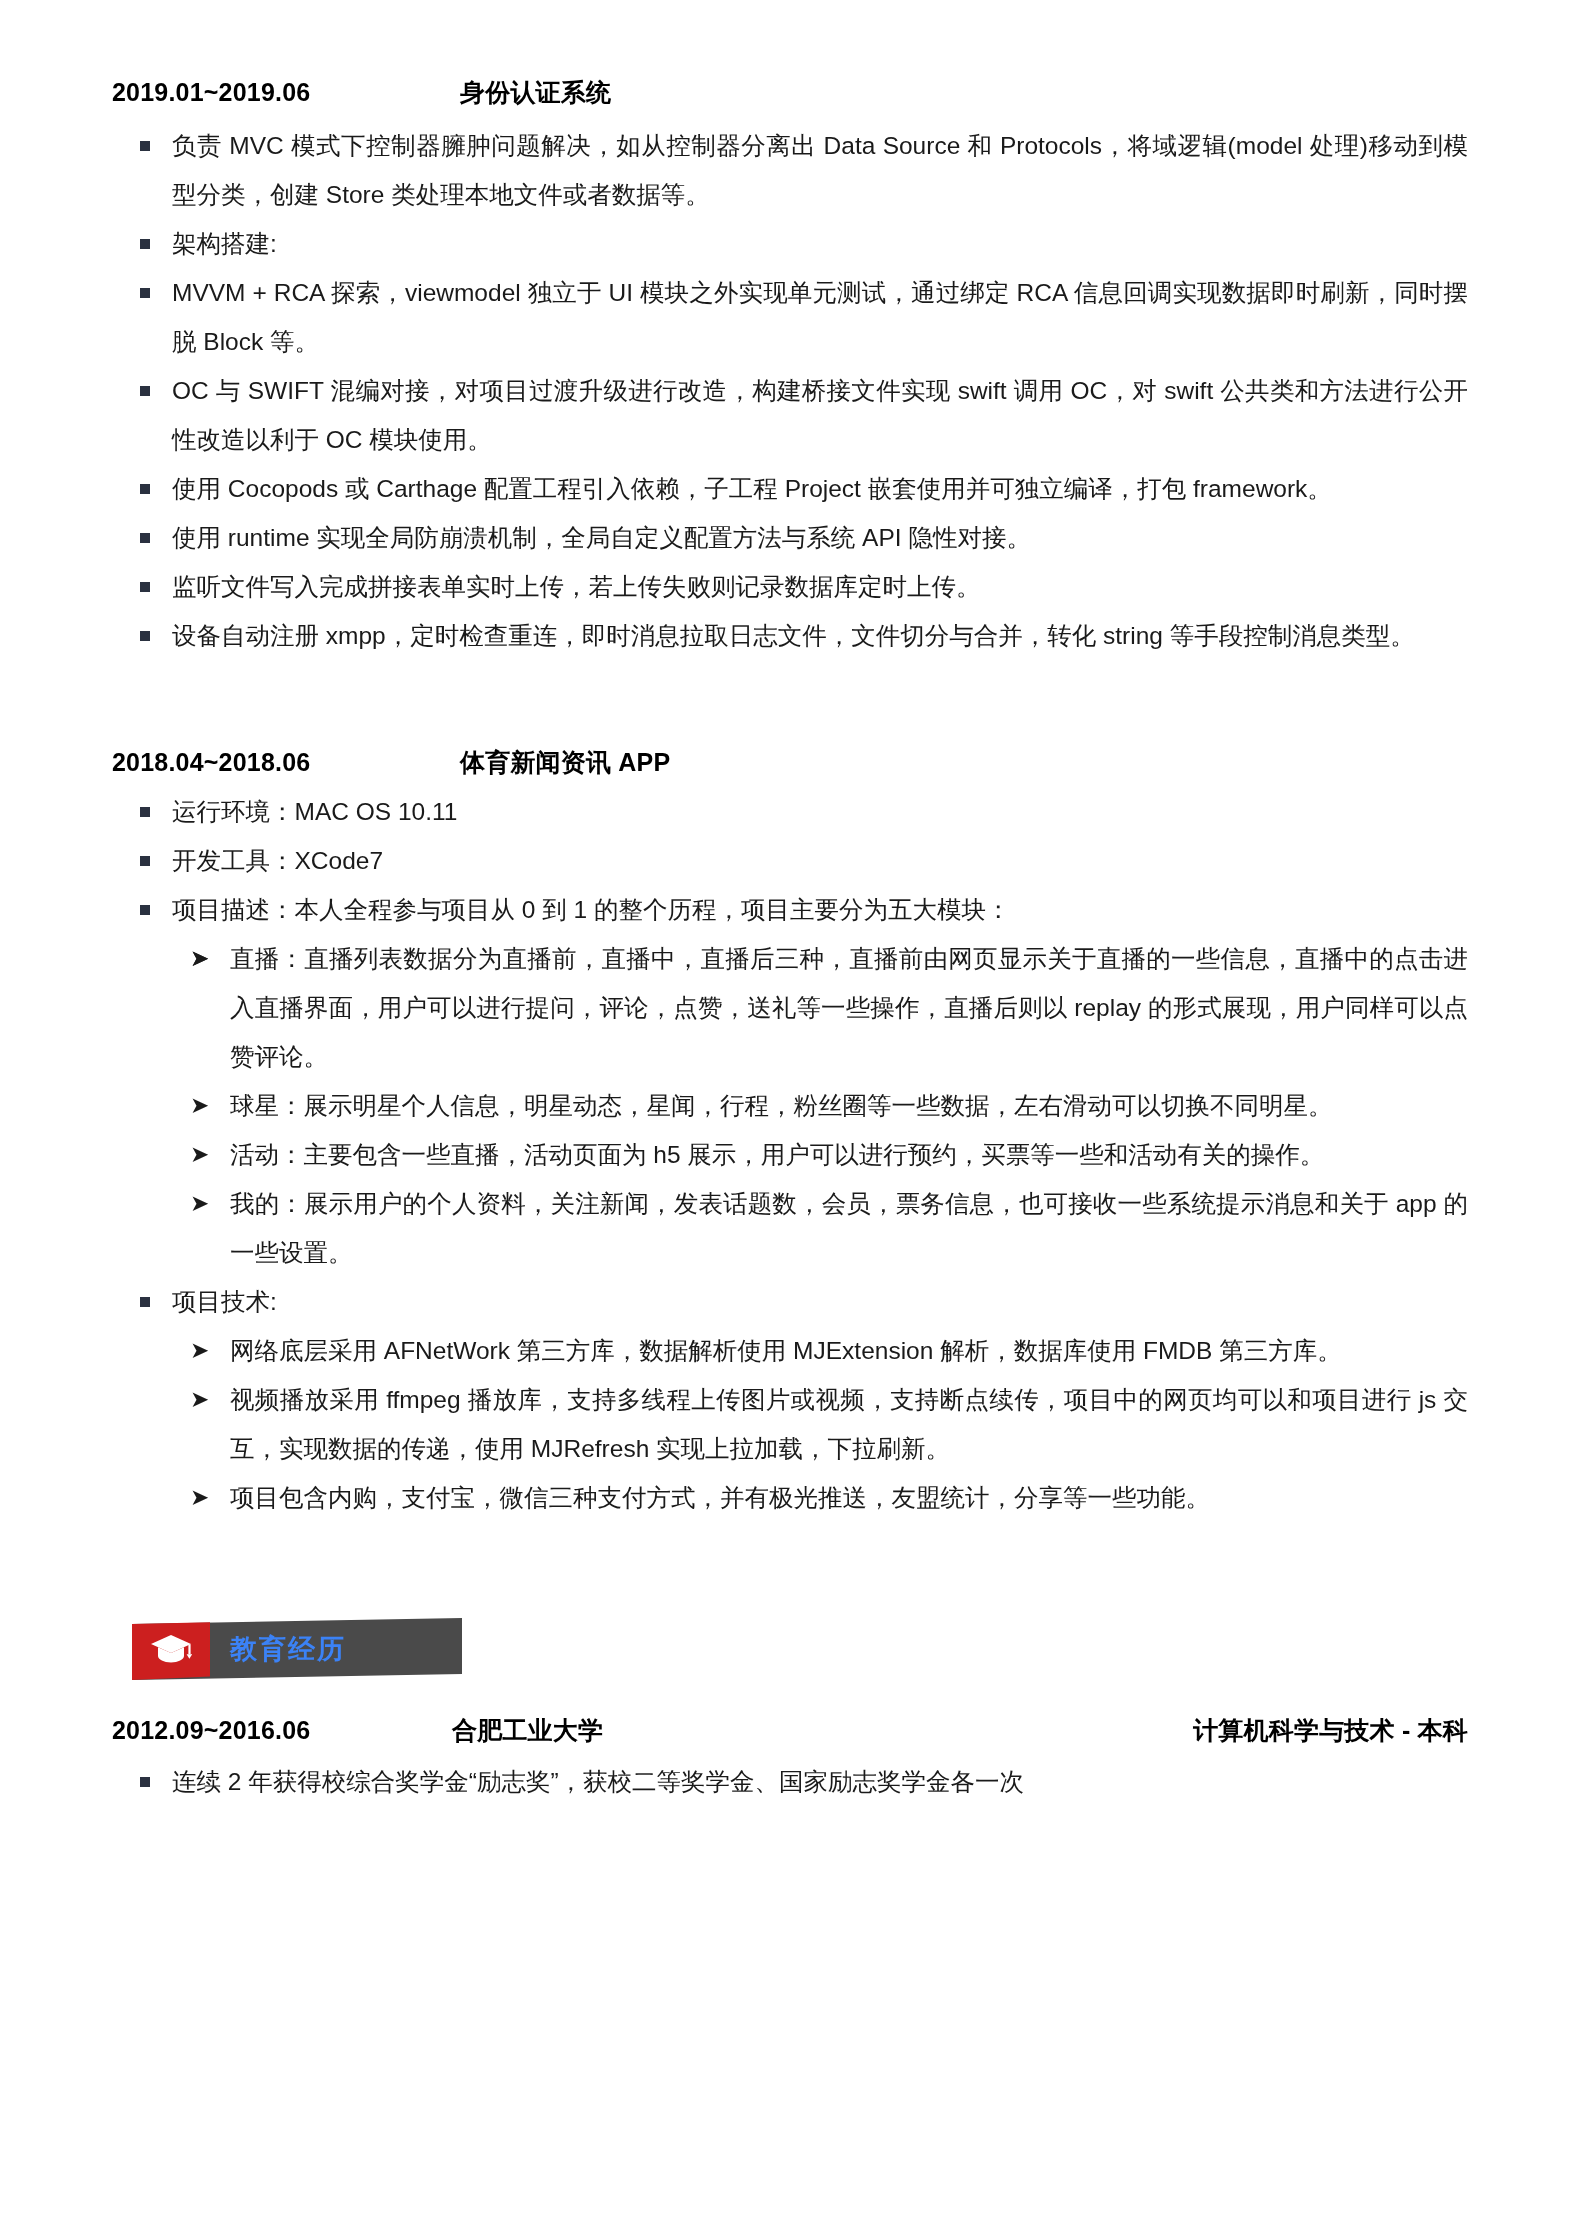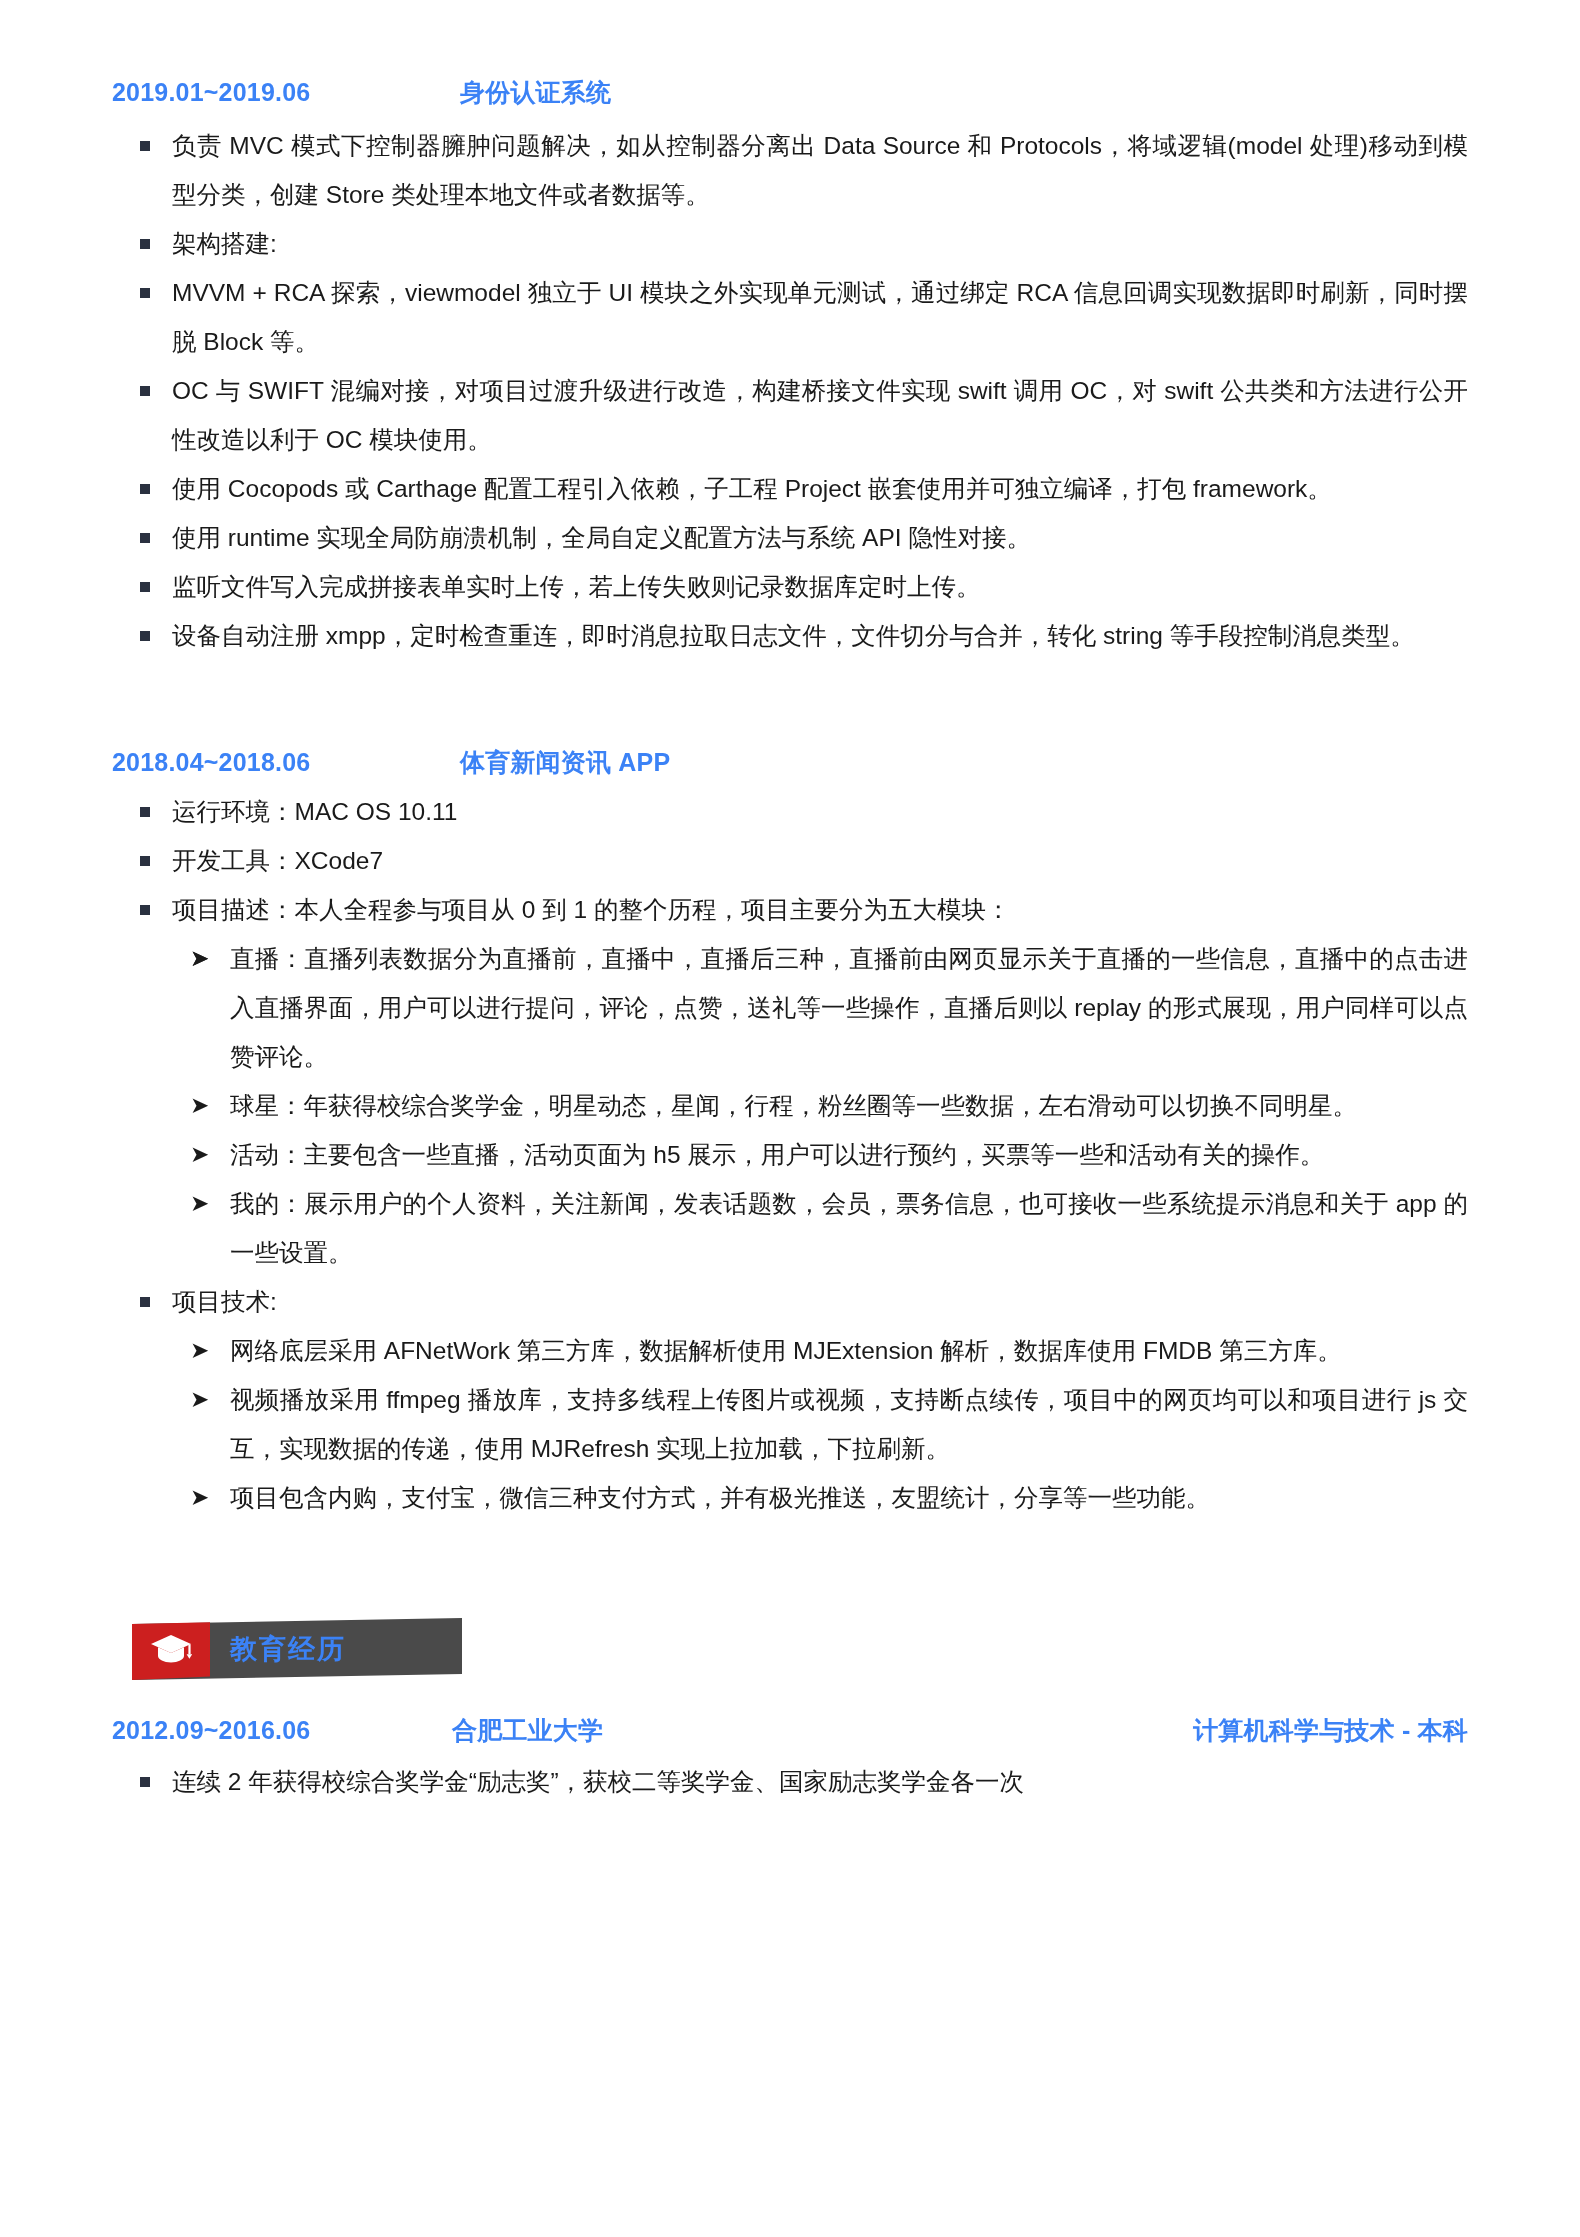--- a/index.html
+++ b/index.html
@@ -26,21 +26,21 @@
     overflow: hidden;
   }
 
   
   .entry-header {
     display: flex;
     align-items: baseline;
     font-weight: bold;
     font-size: 25px;
     letter-spacing: 0.2px;
-    color: #3b82f6;
+    color: #000000;
     white-space: nowrap;
   }
   .entry-header .eh-date {
     width: 340px;
     flex: 0 0 340px;
   }
   .entry-header .eh-title {
     flex: 0 0 auto;
   }
   .entry-header .eh-right {
@@ -188,21 +188,21 @@
 
   <ul class="lv1">
     <li><span class="sq"></span><span class="nowrap">运行环境：MAC OS 10.11</span></li>
     <li><span class="sq"></span><span class="nowrap">开发工具：XCode7</span></li>
     <li>
       <span class="sq"></span>
       <span class="nowrap">项目描述：本人全程参与项目从 0 到 1 的整个历程，项目主要分为五大模块：</span>
       <ul class="lv2 nested">
         <li><span class="arw">➤</span></li>
         <li><span class="arw">➤</span><span>直播：直播列表数据分为直播前，直播中，直播后三种，直播前由网页显示关于直播的一些信息，直播中的点击进入直播界面，用户可以进行提问，评论，点赞，送礼等一些操作，直播后则以 replay 的形式展现，用户同样可以点赞评论。</span></li>
-        <li><span class="arw">➤</span><span>球星：年获得校综合奖学金，明星动态，星闻，行程，粉丝圈等一些数据，左右滑动可以切换不同明星。</span></li>
+        <li><span class="arw">➤</span><span>球星：展示明星个人信息，明星动态，星闻，行程，粉丝圈等一些数据，左右滑动可以切换不同明星。</span></li>
         <li><span class="arw">➤</span><span>活动：主要包含一些直播，活动页面为 h5 展示，用户可以进行预约，买票等一些和活动有关的操作。</span></li>
         <li><span class="arw">➤</span><span>我的：展示用户的个人资料，关注新闻，发表话题数，会员，票务信息，也可接收一些系统提示消息和关于 app 的一些设置。</span></li>
       </ul>
     </li>
     <li>
       <span class="sq"></span>
       <span class="nowrap">项目技术:</span>
       <ul class="lv2 nested">
         <li><span class="arw">➤</span><span>网络底层采用 AFNetWork 第三方库，数据解析使用 MJExtension 解析，数据库使用 FMDB 第三方库。</span></li>
         <li><span class="arw">➤</span><span>视频播放采用 ffmpeg 播放库，支持多线程上传图片或视频，支持断点续传，项目中的网页均可以和项目进行 js 交互，实现数据的传递，使用 MJRefresh 实现上拉加载，下拉刷新。</span></li>

